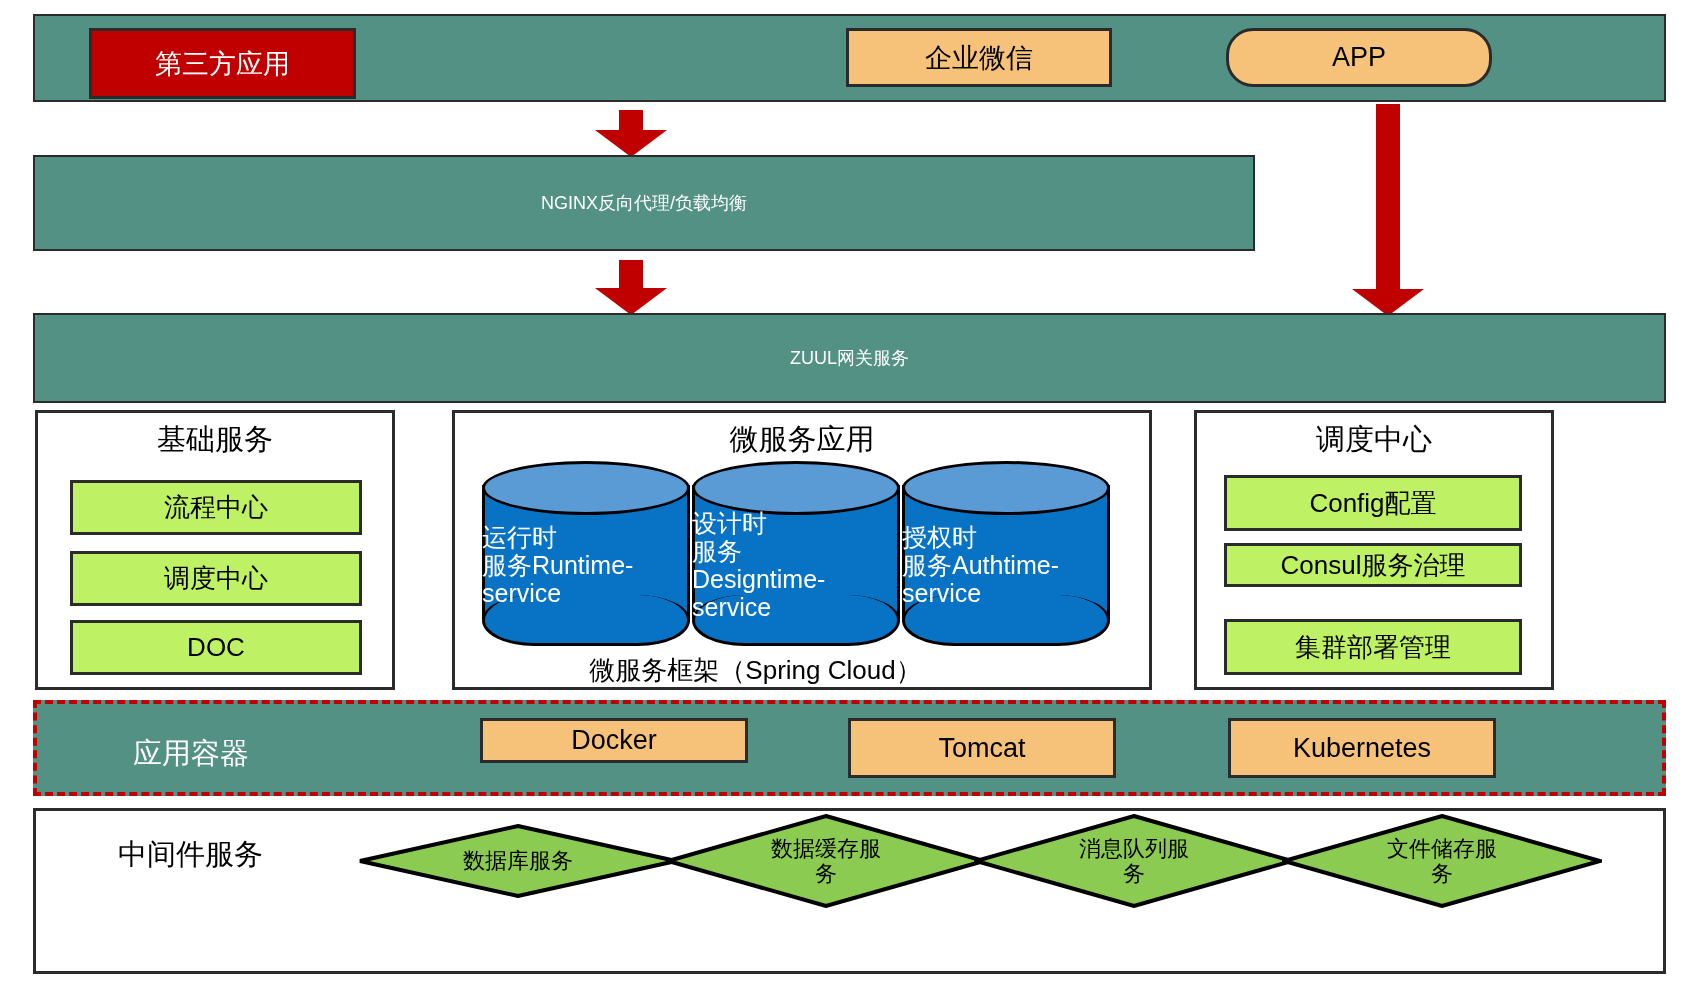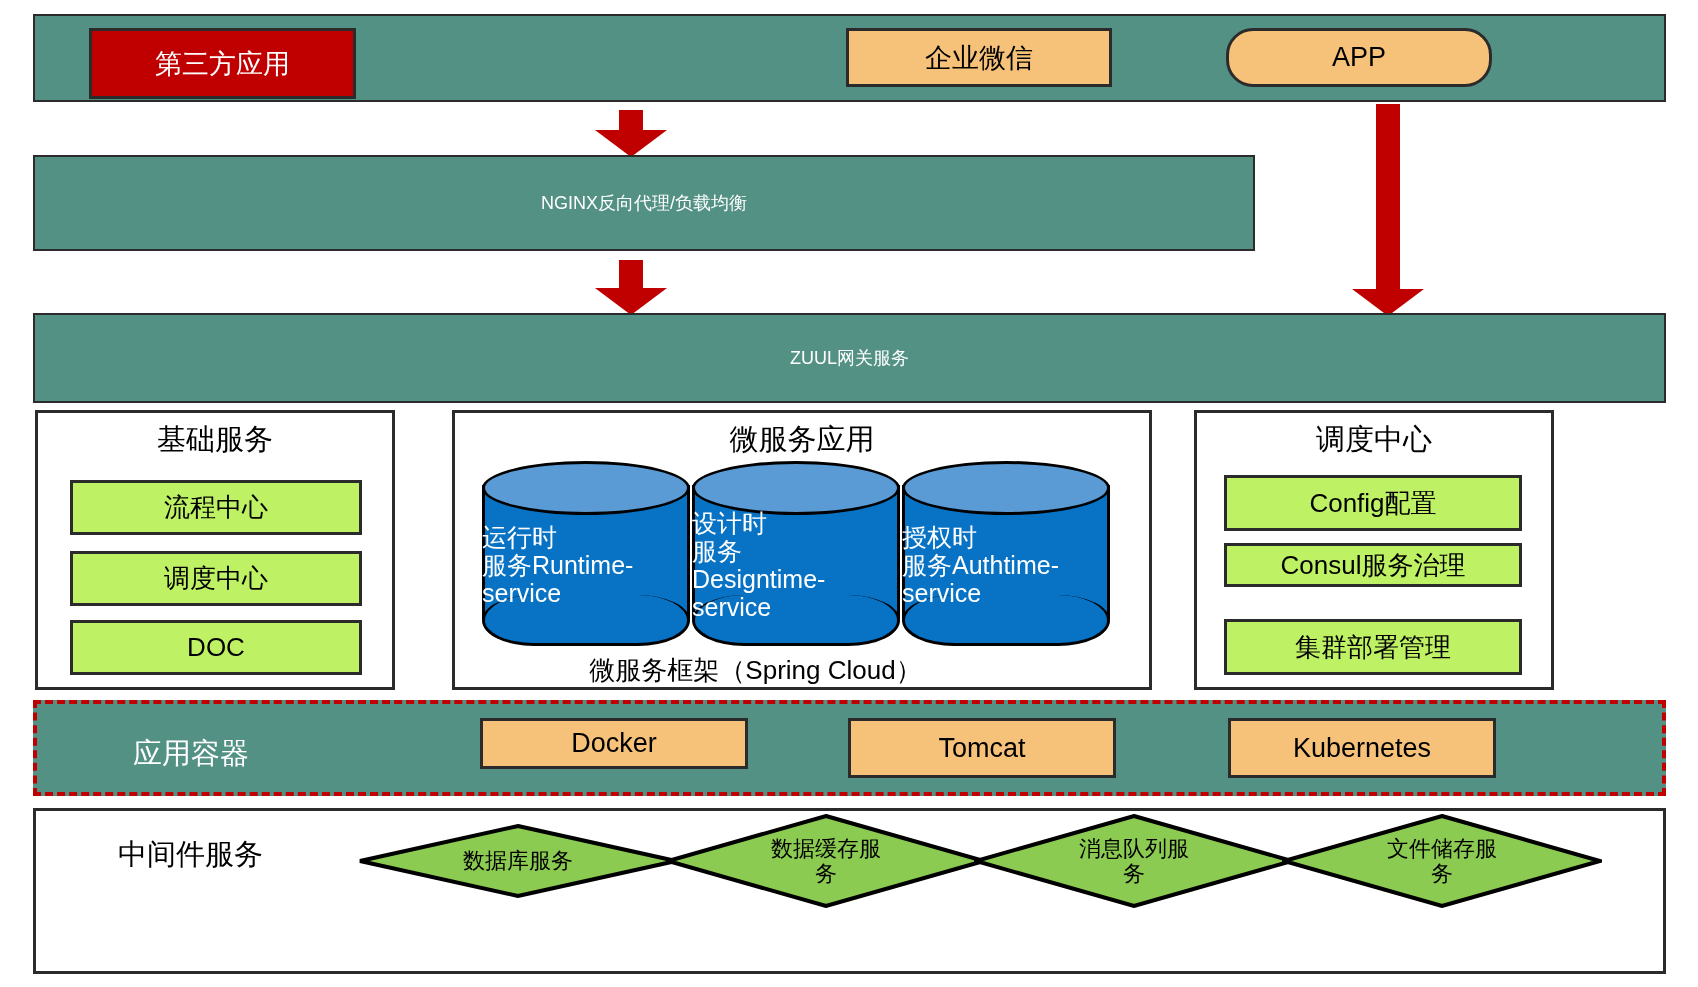--- a/index.html
+++ b/index.html
@@ -250,21 +250,21 @@
     <span>Consul服务治理</span>
   </div>
   <div class="abs purple-box" style="left:1224px; top:619px; width:298px; height:56px;">
     <span>集群部署管理</span>
   </div>
 
   <div class="abs dashed-red" style="left:33px; top:700px; width:1633px; height:96px;"></div>
 
   <div class="white-left-label" style="left:133px; top:734px;">应用容器</div>
 
-  <div class="abs orange-box" style="left:480px; top:718px; width:268px; height:51px;">
+  <div class="abs orange-box" style="left:480px; top:718px; width:268px; height:45px;">
     <span>Docker</span>
   </div>
   <div class="abs orange-box" style="left:848px; top:718px; width:268px; height:60px;">
     <span>Tomcat</span>
   </div>
   <div class="abs orange-box" style="left:1228px; top:718px; width:268px; height:60px;">
     <span>Kubernetes</span>
   </div>
 
   <div class="abs white-panel" style="left:33px; top:808px; width:1633px; height:166px;"></div>

